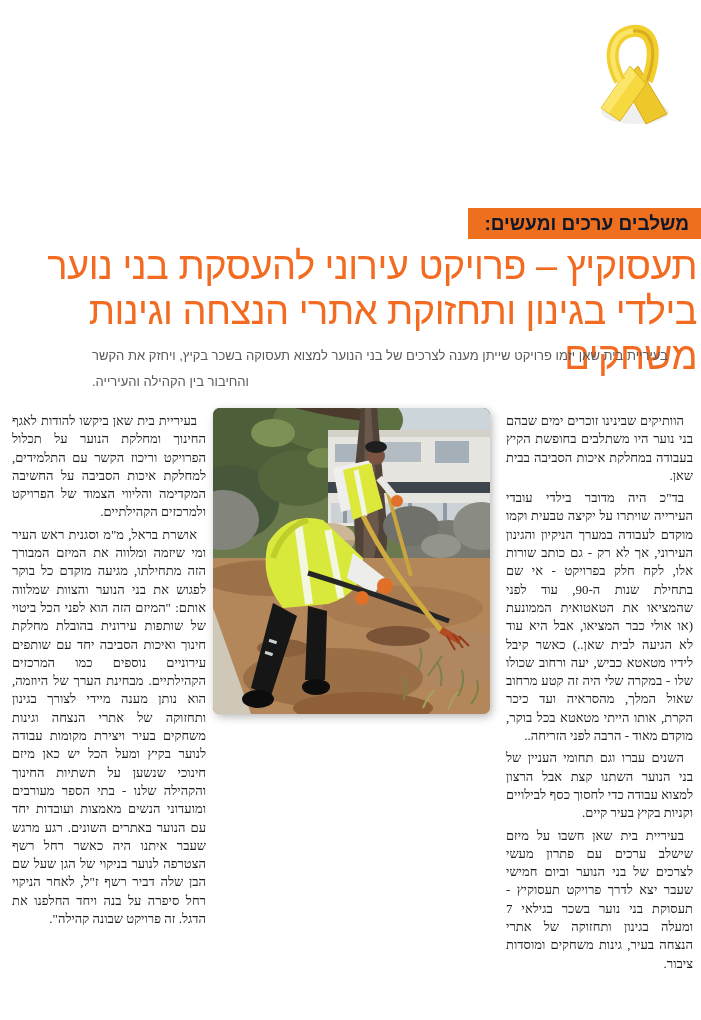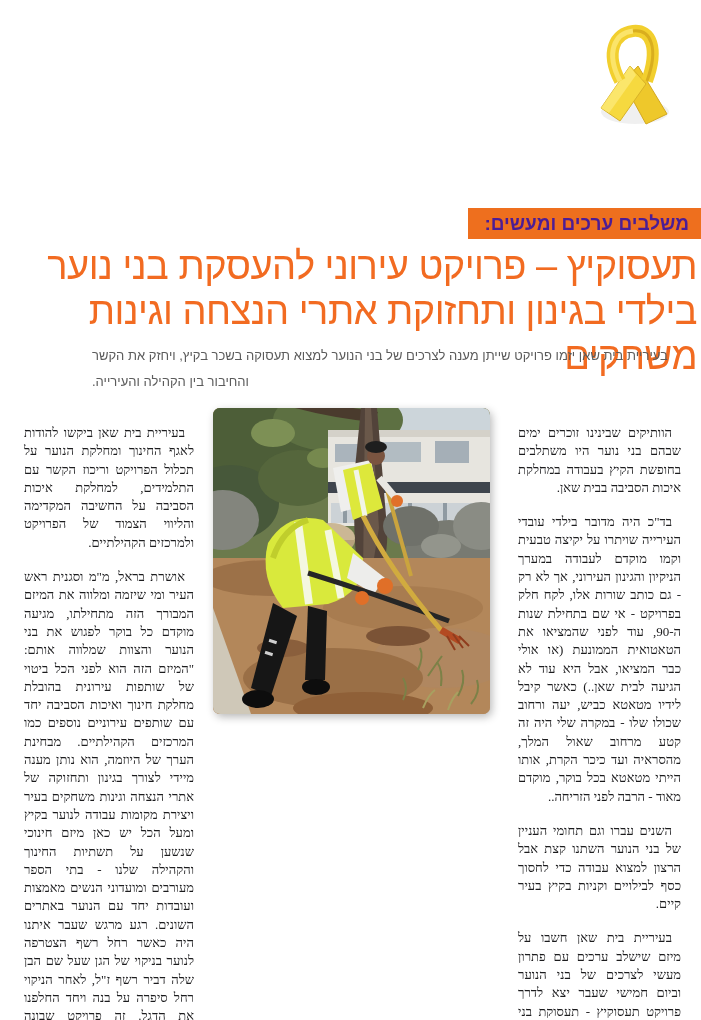--- a/index.html
+++ b/index.html
@@ -5,21 +5,21 @@
   html,body{margin:0;padding:0;background:#ffffff;}
   .page{
     position:relative;width:701px;height:1020px;background:#ffffff;overflow:hidden;
     font-family:"Liberation Serif","DejaVu Serif",serif;direction:rtl;
   }
   
   .ribbon{position:absolute;top:24px;right:22px;width:90px;height:105px;}
   
   .kicker{
     position:absolute;top:208px;right:0;width:233px;height:31px;
-    background:#ee6f1e;color:#4c1d95;
+    background:#ee6f1e;color:#0f172a;
     font-family:"Liberation Sans","DejaVu Sans",sans-serif;
     font-weight:bold;font-size:19px;line-height:31px;
     padding-right:12px;box-sizing:border-box;text-align:right;
   }
   
   .headline{
     position:absolute;top:244px;right:4px;left:4px;
     color:#f26b21;font-family:"Liberation Sans","DejaVu Sans",sans-serif;
     font-weight:400;font-size:38px;line-height:45px;letter-spacing:-0.5px;
     text-align:right;
@@ -28,21 +28,21 @@
   .subtitle{
     position:absolute;top:343px;right:12px;left:92px;
     color:#5b5b5b;font-family:"Liberation Sans","DejaVu Sans",sans-serif;
     font-size:13px;line-height:26px;text-align:left;
   }
   
   .col{
     position:absolute;top:408px;
     color:#1c1c1e;font-size:13px;line-height:18.3px;text-align:justify;
   }
-  .col p{margin:16px;text-indent:9px;}
+  .col p{margin:4px;text-indent:9px;}
   .col-right{right:4px;width:195px;}
   .col-left{left:8px;width:202px;}
   .col-mid{top:720px;left:215px;width:219px;}
   
   .photo{
     position:absolute;top:408px;left:213px;width:277px;height:306px;
     border-radius:7px;overflow:hidden;
     box-shadow:2px 3px 8px rgba(0,0,0,0.28);
     background:#b3875a;
   }

